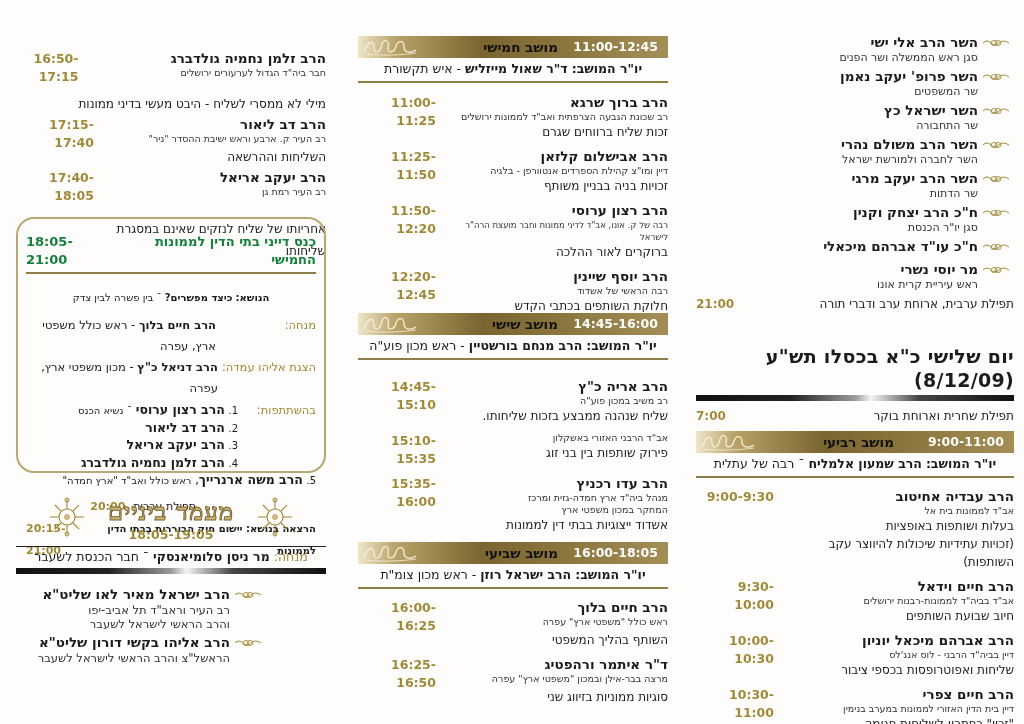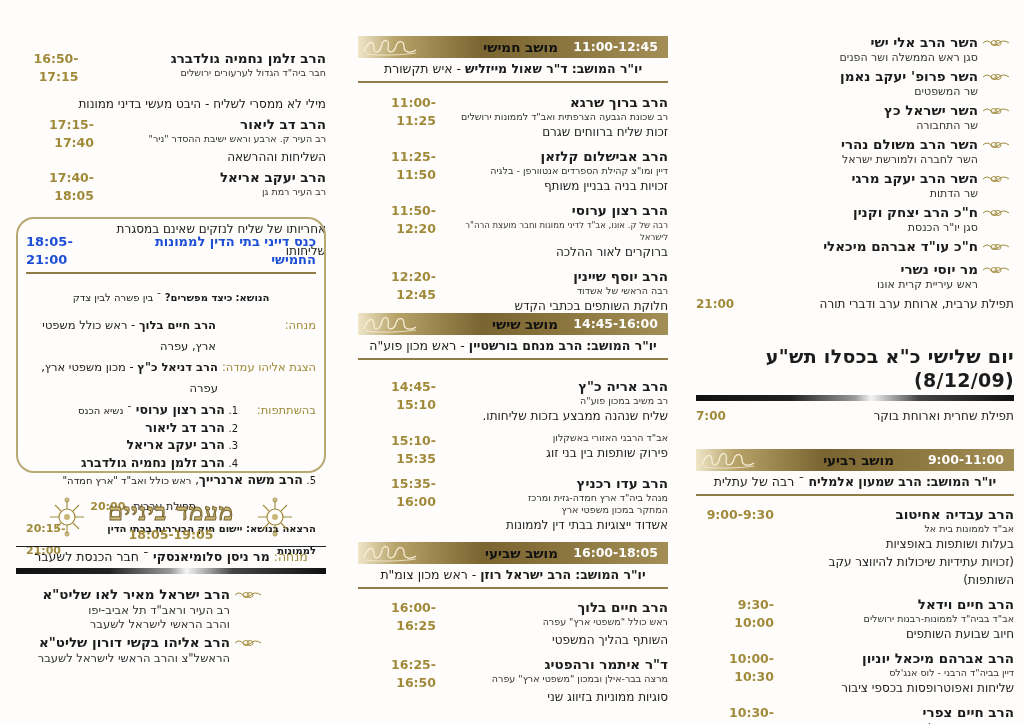--- a/index.html
+++ b/index.html
@@ -34,21 +34,21 @@
 
   .talk { display: flex; direction: rtl; margin-top: 7px; }
   .talk .tt { width: 78px; flex-shrink: 0; text-align: right; font-weight: bold; color: #a08a3a; font-size: 12.5px; line-height: 18px; direction: ltr; order: 2; padding-left: 2px; }
   .talk .body { order: 1; flex: 1; }
   .talk .sp { font-weight: bold; font-size: 13.5px; line-height: 17px; }
   .talk .af { font-size: 9.5px; line-height: 12px; color: #333; }
   .talk .tp { font-size: 12px; line-height: 18px; }
 
   
   .box { position: absolute; left: 0; top: 217px; width: 310px; height: 256px; border: 2px solid #b8a874; border-radius: 18px; padding: 14px 8px 6px 8px; }
-  .box .hdr { display: flex; direction: rtl; border-bottom: 2px solid #8f7d45; padding-bottom: 3px; font-weight: bold; color: #1d4ed8; font-size: 13px; line-height: 18px; }
+  .box .hdr { display: flex; direction: rtl; border-bottom: 2px solid #8f7d45; padding-bottom: 3px; font-weight: bold; color: #15803d; font-size: 13px; line-height: 18px; }
   .box .hdr .bt { order: 2; direction: ltr; margin-right: 8px; }
   .box .hdr .bn { order: 1; }
   .box .topic { text-align: center; font-size: 10px; line-height: 22px; margin-top: 13px; }
   .box .lrow { display: flex; direction: rtl; font-size: 11.5px; line-height: 21px; }
   .box .lrow .lb { color: #a08a3a; width: 66px; flex-shrink: 0; }
   .box .lrow .lv b { font-weight: bold; }
   .box .plist { font-size: 11.5px; line-height: 16.5px; }
   .box .plist b { font-size: 12.5px; }
   .box .sm { font-size: 10px; }
   .box .tr { display: flex; direction: rtl; font-size: 11px; line-height: 22px; }
@@ -153,21 +153,21 @@
     </div>
 
     <div style="position:absolute; top:336px; right:0; width:318px;">
       <div class="day-title">יום שלישי כ"א בכסלו תש"ע (8/12/09)</div>
       <div class="bar-dark"></div>
       <div class="row-time" style="margin-top:6px;">
         <span class="t">7:00</span>
         <span class="d">תפילת שחרית וארוחת בוקר</span>
       </div>
 
-      <div class="sess" style="margin-top:24px;padding-left:13px;">
+      <div class="sess" style="margin-top:6px;padding-left:13px;">
         <svg class="flour">
             <use href="#sym-flour"></use>
           </svg>
         <span class="sname" style="margin-right:120px;">מושב רביעי</span>
         <span class="stime">9:00-11:00</span>
       </div>
       <div class="chair">
         <b>יו"ר המושב:</b>
         <b>הרב שמעון אלמליח</b>
         <span>ˉ</span>

